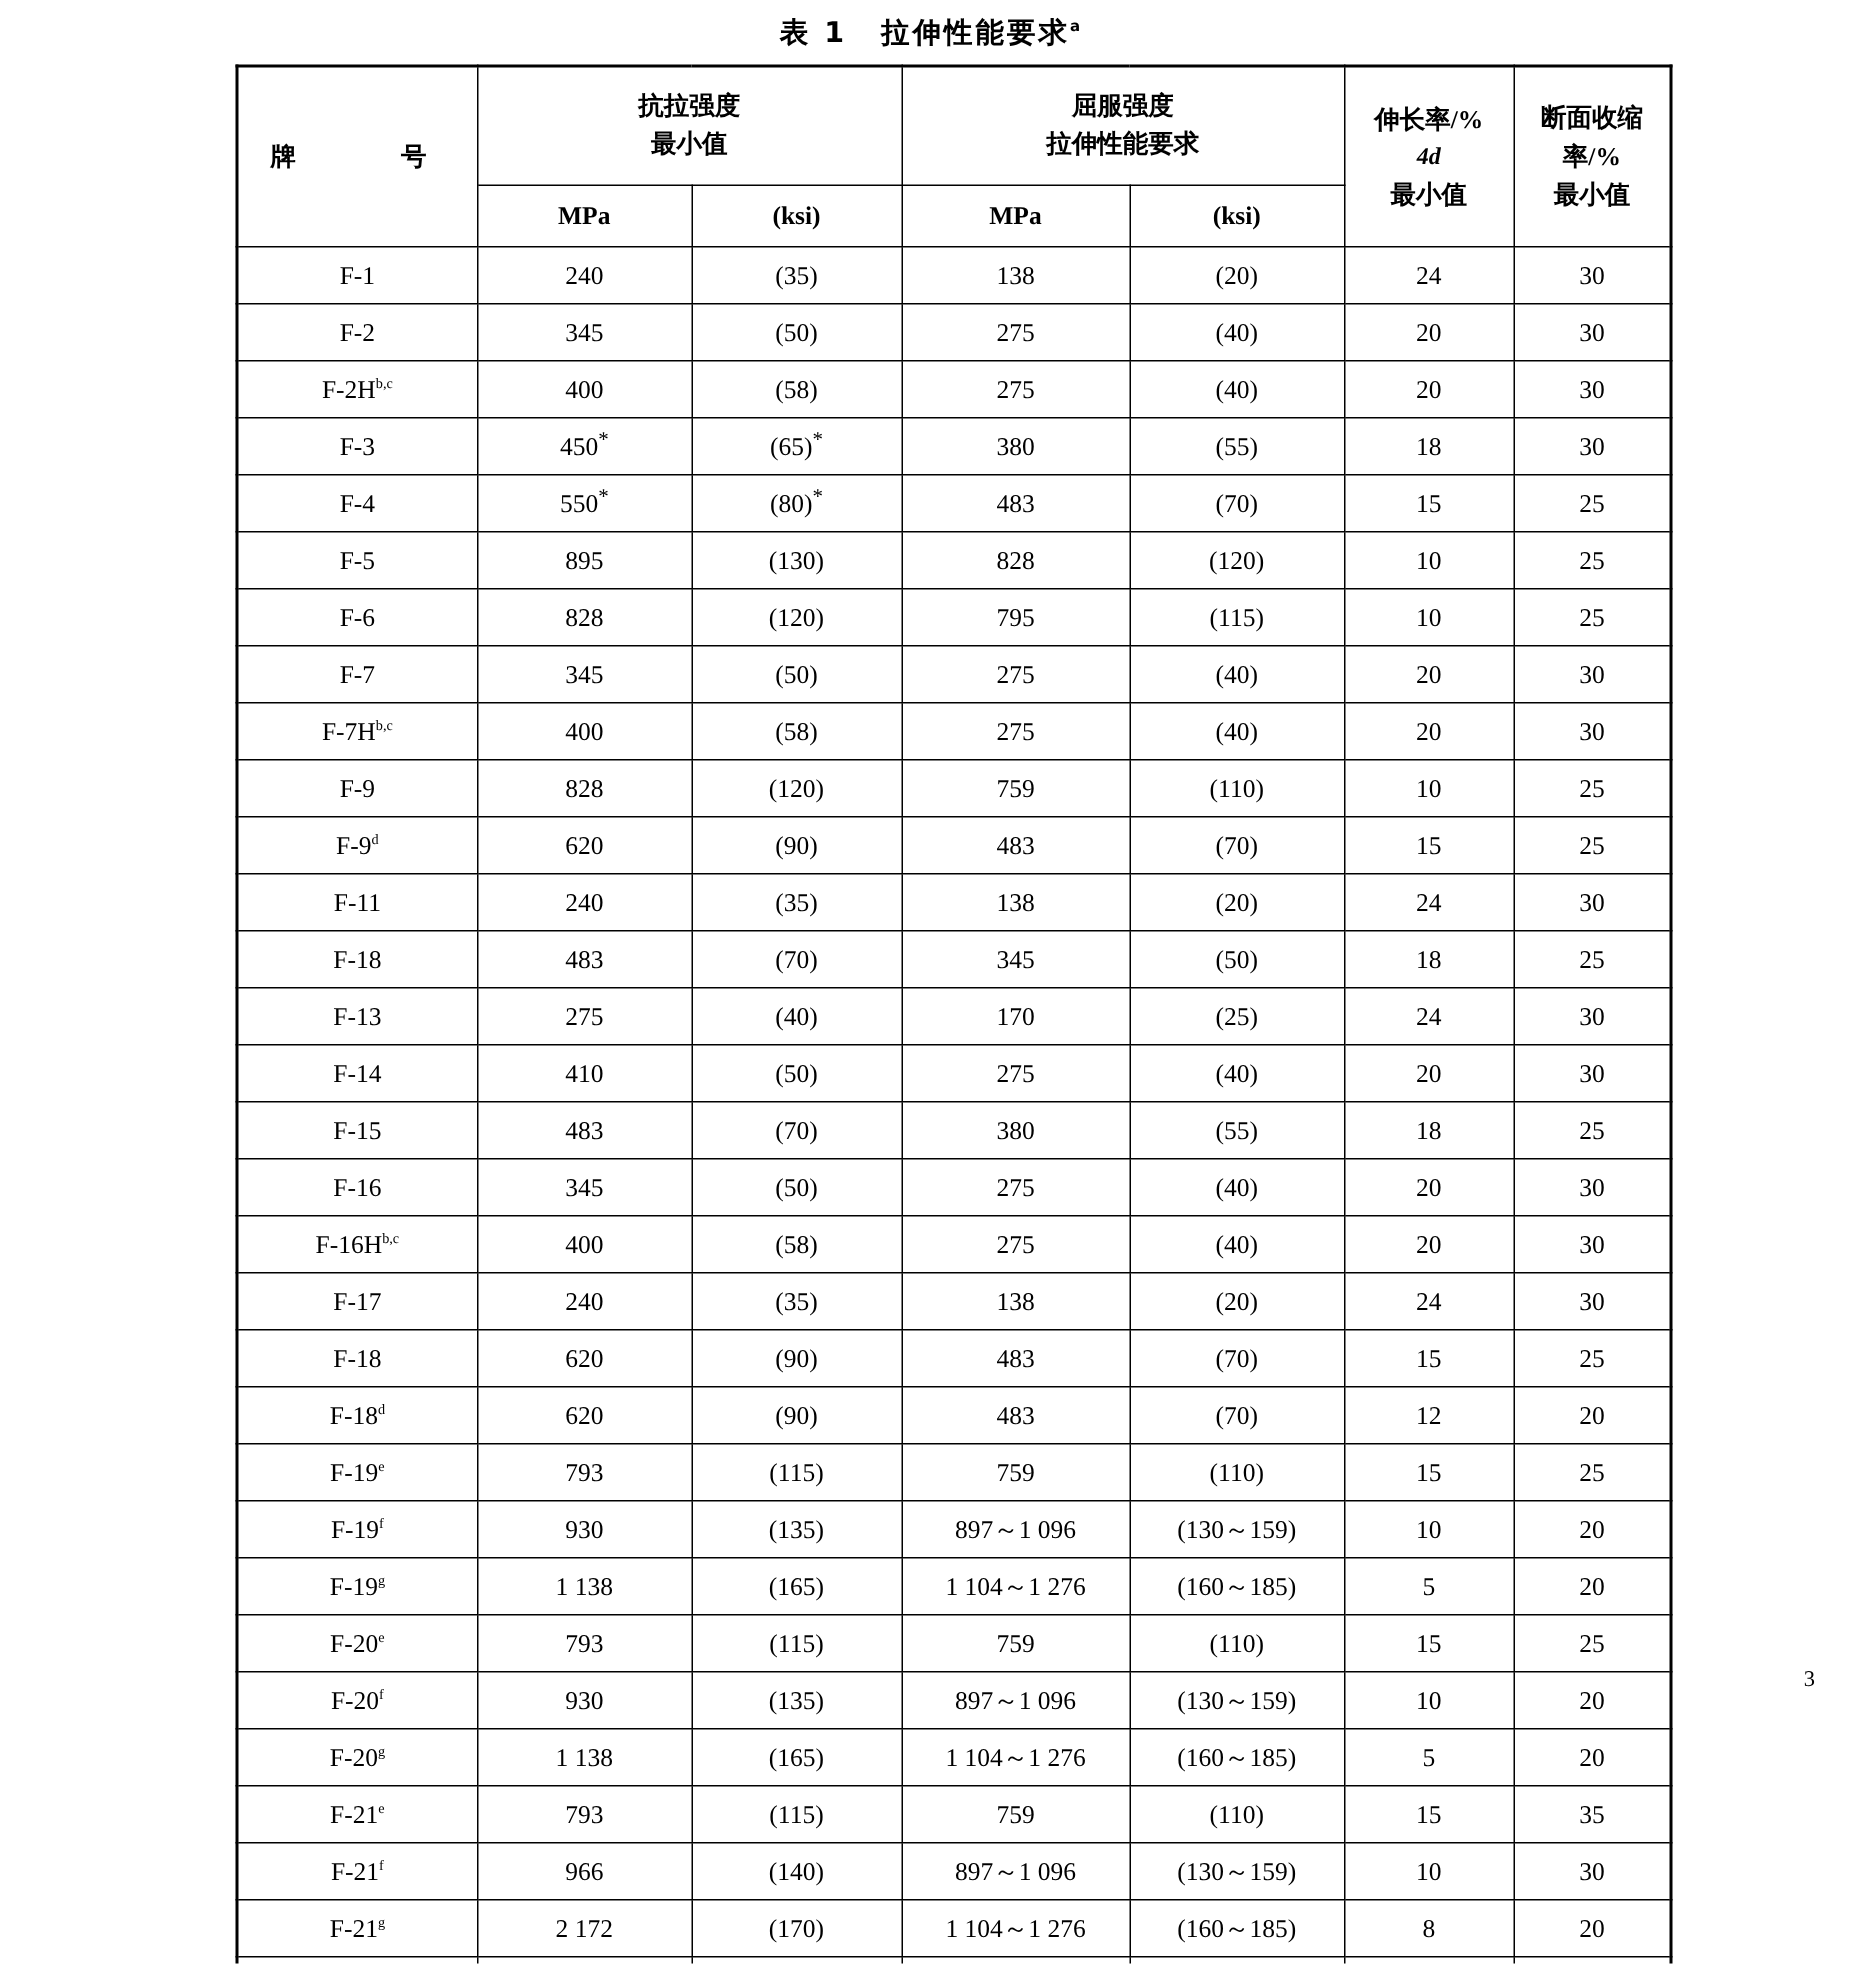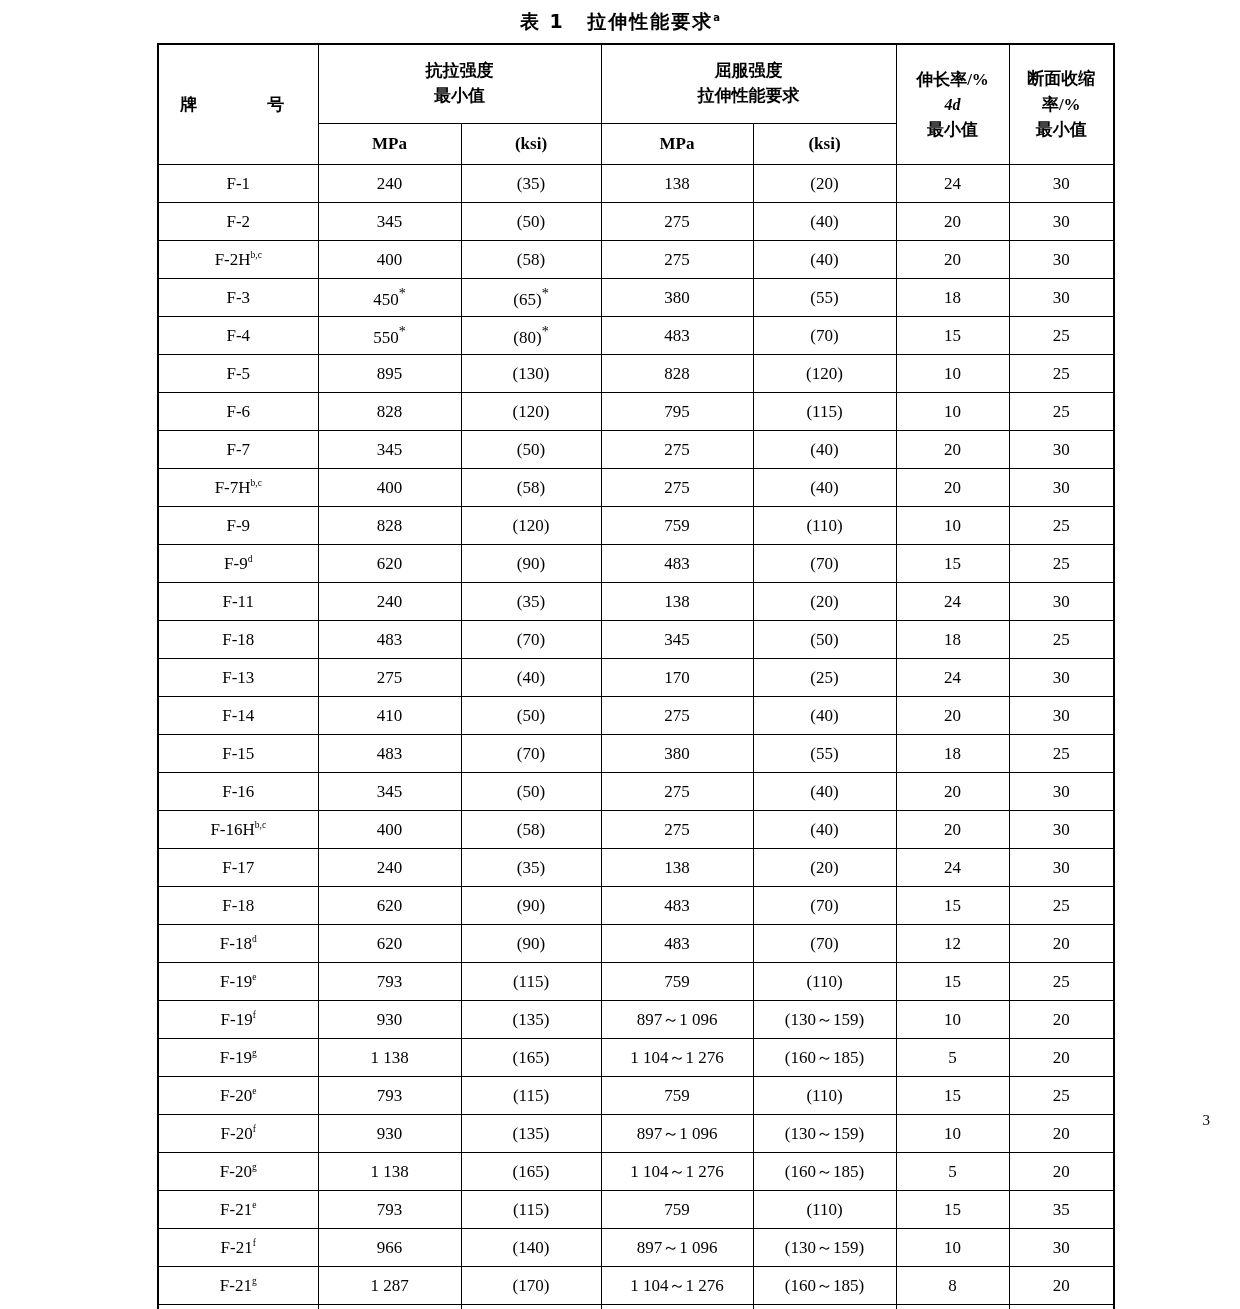--- a/index.html
+++ b/index.html
@@ -430,21 +430,21 @@
             <td class="grade">F-21<sup class="mk">f</sup></td>
             <td>966</td>
             <td>(140)</td>
             <td>897～1 096</td>
             <td>(130～159)</td>
             <td>10</td>
             <td>30</td>
           </tr>
           <tr>
             <td class="grade">F-21<sup class="mk">g</sup></td>
-            <td>1 287</td>
+            <td>2 172</td>
             <td>(170)</td>
             <td>1 104～1 276</td>
             <td>(160～185)</td>
             <td>8</td>
             <td>20</td>
           </tr>
           <tr>
             <td class="grade">F-23</td>
             <td>828</td>
             <td>(120)</td>

